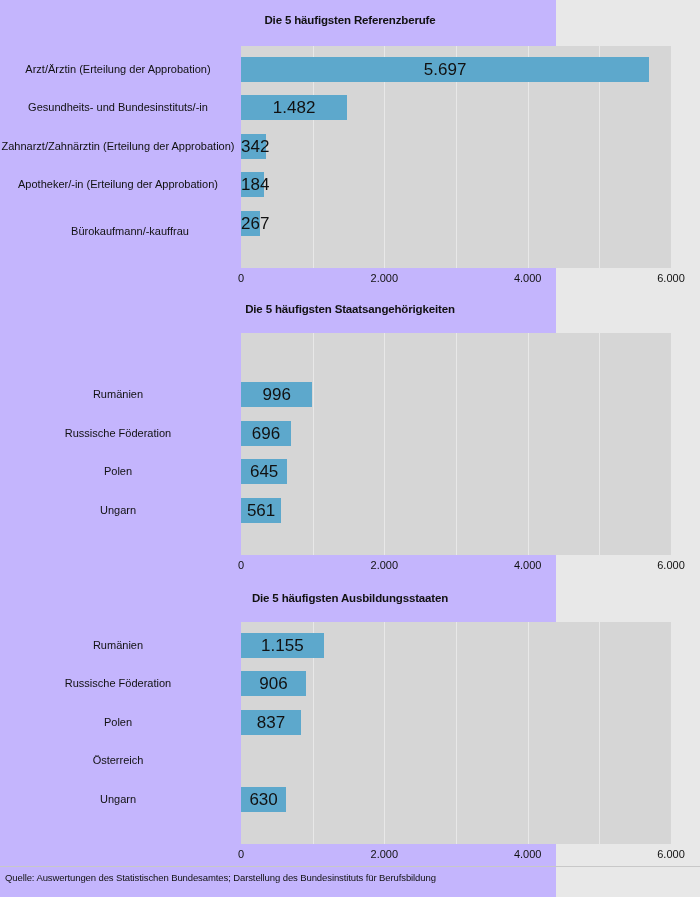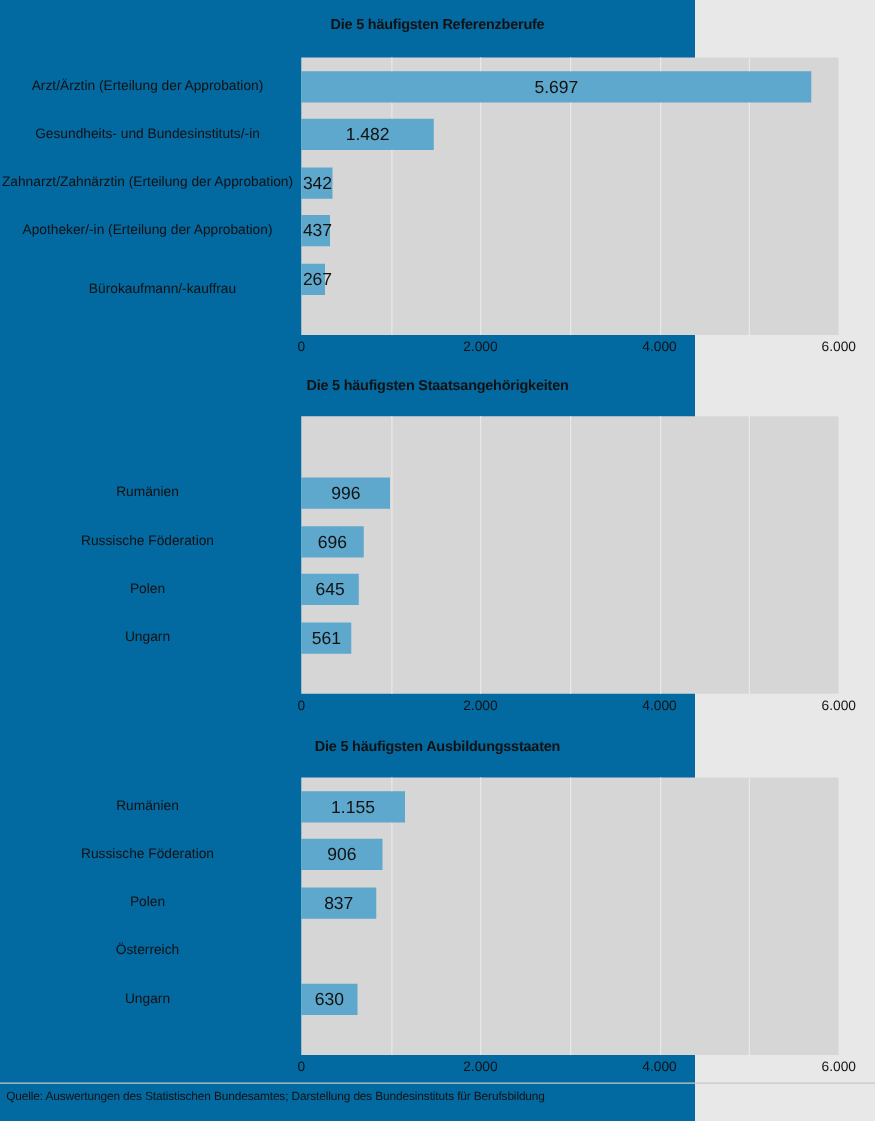--- a/index.html
+++ b/index.html
@@ -13,21 +13,21 @@
     font-family: "Liberation Sans", sans-serif;
     color: #1a1a1a;
     overflow: hidden;
     position: relative;
   }
 
   .figure {
     position: relative;
     width: 556px;
     height: 897px;
-    background: #0369a1;
+    background: #c4b5fd;
     box-sizing: border-box;
   }
 
   
   .panel {
     position: absolute;
     left: 0;
     width: 700px;
   }
 
@@ -83,21 +83,21 @@
     top: 0;
     height: 25px;
     background: #5da8cc;
   }
 
   .bar-value {
     position: absolute;
     top: 0;
     height: 25px;
     line-height: 25px;
-    font-size: 14px;
+    font-size: 17px;
     color: #111111;
     white-space: nowrap;
     text-align: center;
   }
 
   .cat-label {
     position: absolute;
     right: 705px; 
     height: 25px;
     line-height: 25px;
@@ -177,21 +177,21 @@
           <div class="row" style="top: 49.4px; padding-left: 20px;">
             <div class="bar" style="width: 106.21px; background: rgb(93, 168, 204);"></div>
             <div class="bar-value" style="left: 0px; width: 106.21px;">1.482</div>
           </div>
           <div class="row" style="top: 87.8px;">
             <div class="bar" style="width: 24.51px; background: rgb(93, 168, 204);"></div>
             <div class="bar-value" style="left: 0px; width: 26px;">342</div>
           </div>
           <div class="row" style="top: 126.2px;">
             <div class="bar" style="width: 23.005px; background: rgb(93, 168, 204);"></div>
-            <div class="bar-value" style="left: 0px; width: 26px;">437</div>
+            <div class="bar-value" style="left: 0px; width: 26px;">184</div>
           </div>
           <div class="row" style="top: 164.6px;">
             <div class="bar" style="width: 19.135px; background: rgb(93, 168, 204);"></div>
             <div class="bar-value" style="left: 0px; width: 26px;">267</div>
           </div>
         </div>
       <div class="catlabels" id="cats-0">
           <div class="cat-label" style="top: 11px;">Arzt/Ärztin (Erteilung der Approbation)</div>
           <div class="cat-label" style="top: 49.4px;">Gesundheits- und Bundesinstituts/-in</div>
           <div class="cat-label" style="top: 87.8px;">Zahnarzt/Zahnärztin (Erteilung der Approbation)</div>

